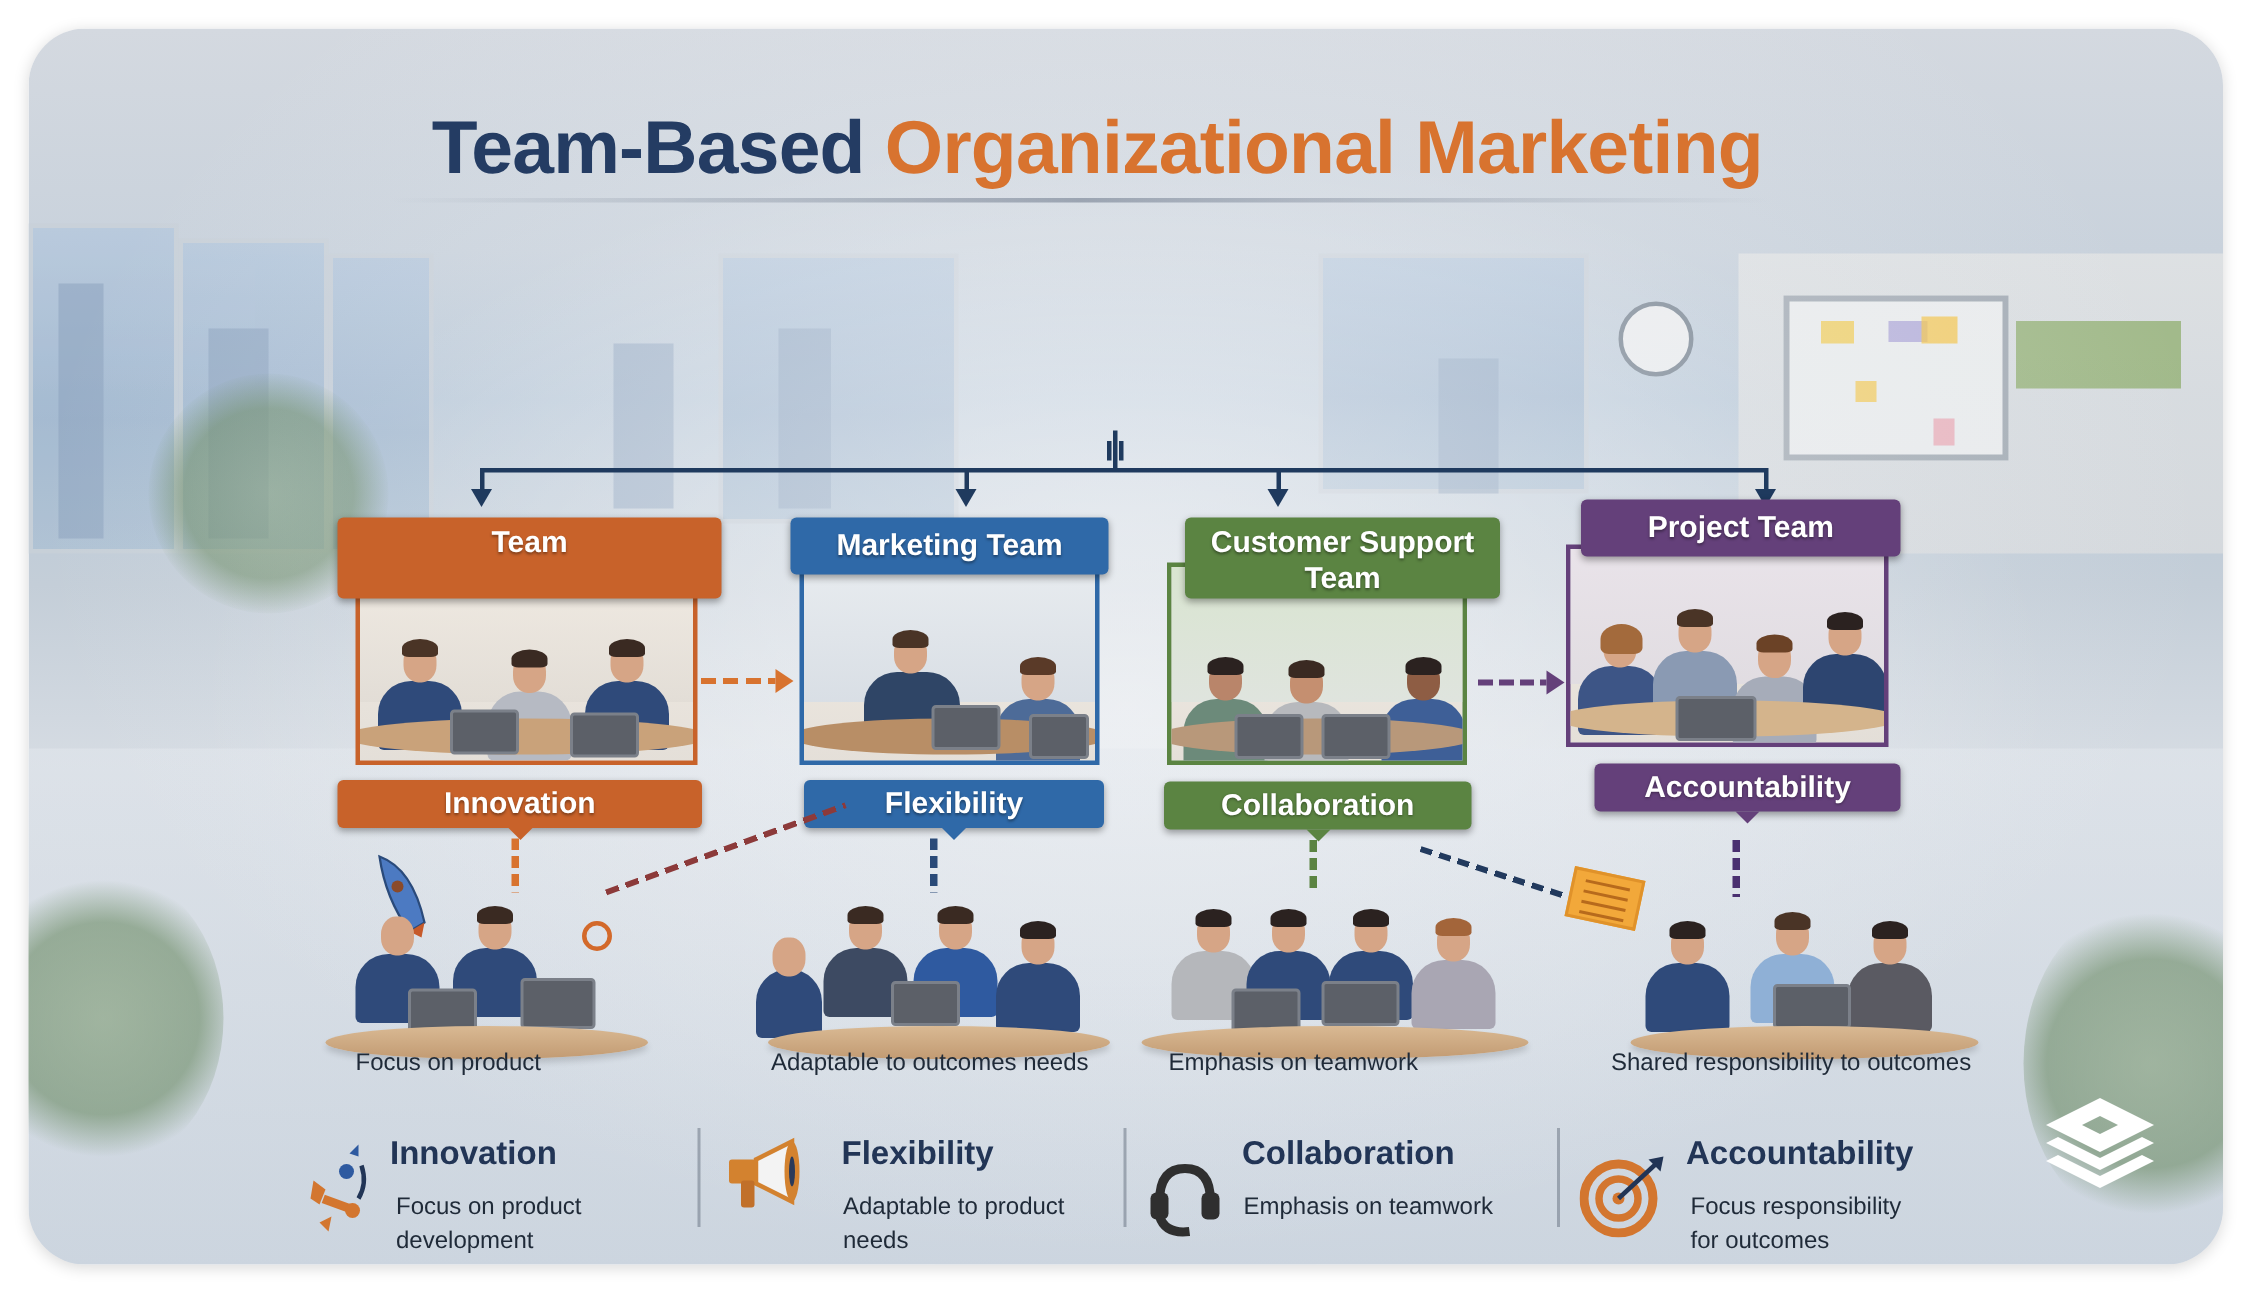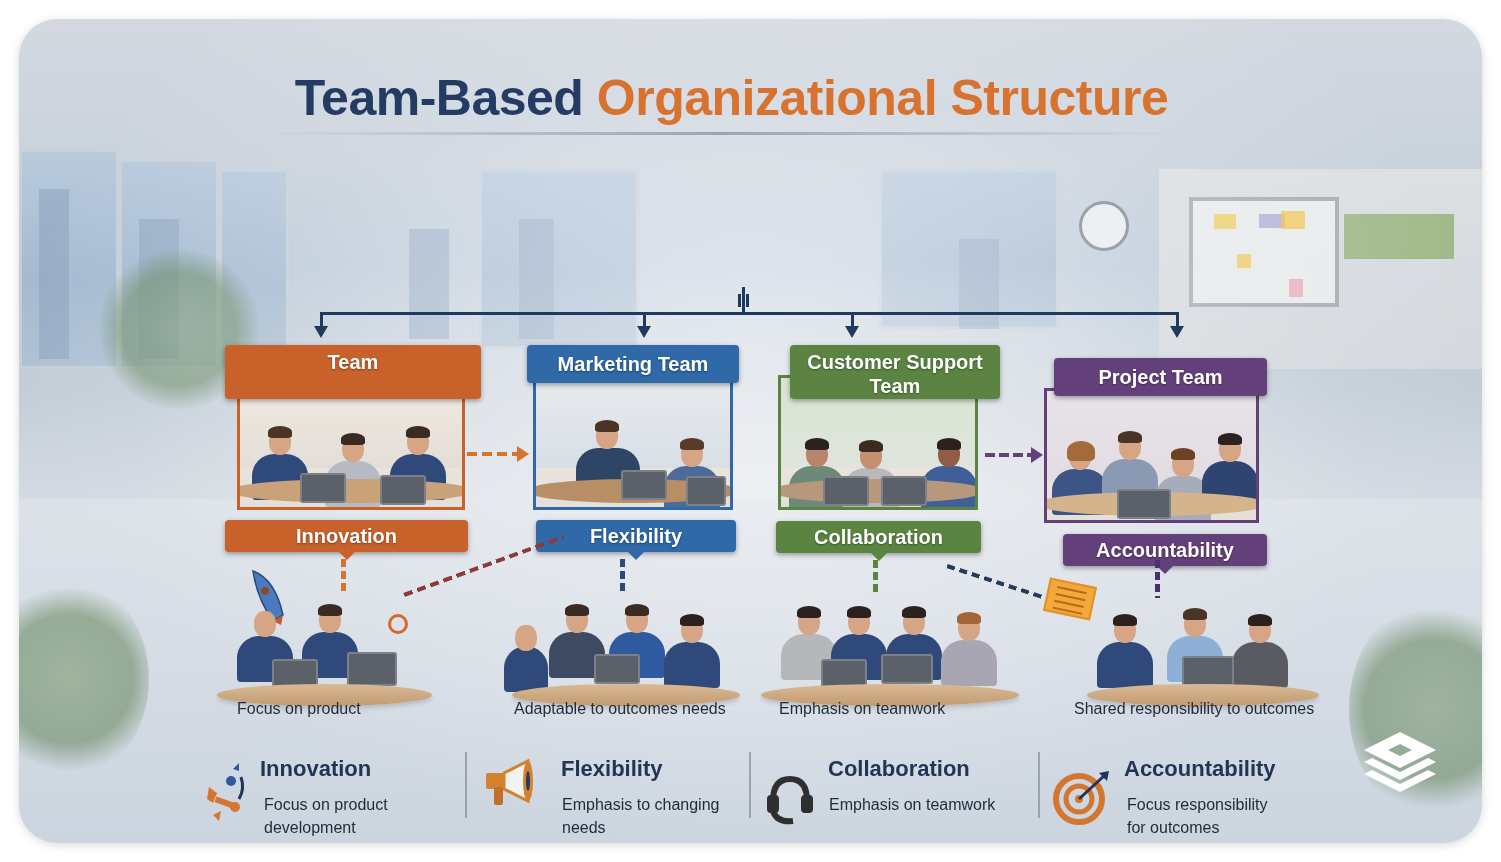--- a/index.html
+++ b/index.html
@@ -110,21 +110,21 @@
     <div class="bg-clock" style="left:1060px;top:182px;"></div>
     <div class="bg-floor"></div>
     <div class="bg-plant" style="left:80px;top:230px;width:160px;height:160px;"></div>
     <div class="bg-plant" style="left:-30px;top:560px;width:160px;height:200px;"></div>
     <div class="bg-plant" style="left:1330px;top:580px;width:170px;height:220px;"></div>
     <div class="bg-haze"></div>
   </div>
 
   <div class="title" style="left:-19px;">
     <span class="t1">Team-Based</span>
-    <span class="t2">Organizational Structure</span>
+    <span class="t2">Organizational Marketing</span>
   </div>
   <div class="title-rule" style="left:241px;"></div>
 
 
   <div class="connector-stub" style="left:719px;top:275px;width:3px;height:13px;"></div>
   <div class="connector-stub" style="left:727px;top:275px;width:3px;height:13px;"></div>
   <div class="connector-v" style="left:723px;top:268px;height:26px;"></div>
   <div class="connector-h" style="left:302px;top:293px;"></div>
   <div class="connector-v" style="left:301px;top:293px;height:18px;"></div>
   <div class="arrowhead" style="left:295px;top:307px;"></div>
@@ -218,21 +218,21 @@
       <div>Team</div>
     </div>
     <div class="team-footer" style="--c:#5b8442;left:4px;top:176px;width:205px;background:#5b8442;">Collaboration</div>
   </div>
 
   <div class="dash-arrow" style="--c:#64407a;left:966px;top:434px;width:58px;">
     <div class="dashes" style="background:repeating-linear-gradient(90deg,#64407a 0 10px,transparent 10px 14px);"></div>
     <div class="head"></div>
   </div>
 
-  <div class="team" style="left:1015px;top:339px;width:235px;height:225px;">
+  <div class="team" style="left:1015px;top:314px;width:235px;height:225px;">
     <div class="team-frame" style="left:10px;top:30px;width:215px;height:135px;border-color:#64407a;">
       <div class="scene-wall" style="background:linear-gradient(180deg,rgba(232,226,234,.9),rgba(224,220,226,.9));"></div>
       <div class="person" style="left:5px;top:50px;">
         <div class="p-body" style="left:0;top:28px;background:#3d5586;"></div>
         <div class="p-head" style="left:17px;top:3px;"></div>
         <div class="p-hair" style="left:15px;top:0;width:28px;height:20px;background:#a36a3c;"></div>
       </div>
       <div class="person" style="left:55px;top:40px;">
         <div class="p-body" style="left:0;top:28px;background:#8a9ab3;"></div>
         <div class="p-head" style="left:17px;top:3px;"></div>
@@ -394,21 +394,21 @@
       <svg width="60" height="56" viewBox="0 0 60 56">
         <rect x="4" y="16" width="18" height="16" rx="2" fill="#d3822f"></rect>
         <path d="M22 16 L46 4 L46 44 L22 32Z" fill="#f3f3f3" stroke="#d3822f" stroke-width="3"></path>
         <ellipse cx="46" cy="24" rx="5" ry="20" fill="#d3822f"></ellipse>
         <ellipse cx="46" cy="24" rx="2" ry="10" fill="#2a3a5a"></ellipse>
         <rect x="12" y="30" width="9" height="18" rx="2" fill="#c1702a"></rect>
       </svg>
     </div>
     <div class="legend-title" style="left:542px;top:737px;">Flexibility</div>
     <div class="legend-desc" style="left:543px;top:774px;">
-      <div>Emphasis to changing</div>
+      <div>Adaptable to product</div>
       <div>needs</div>
     </div>
 
     <div class="legend-divider" style="left:730px;top:733px;"></div>
 
     <div style="position:absolute;left:746px;top:752px;width:50px;height:56px;">
       <svg width="50" height="56" viewBox="0 0 50 56">
         <path d="M8 30 Q8 8 25 8 Q42 8 42 30" stroke="#2f2f2f" stroke-width="6" fill="none"></path>
         <rect x="2" y="24" width="12" height="18" rx="4" fill="#2f2f2f"></rect>
         <rect x="36" y="24" width="12" height="18" rx="4" fill="#2f2f2f"></rect>

